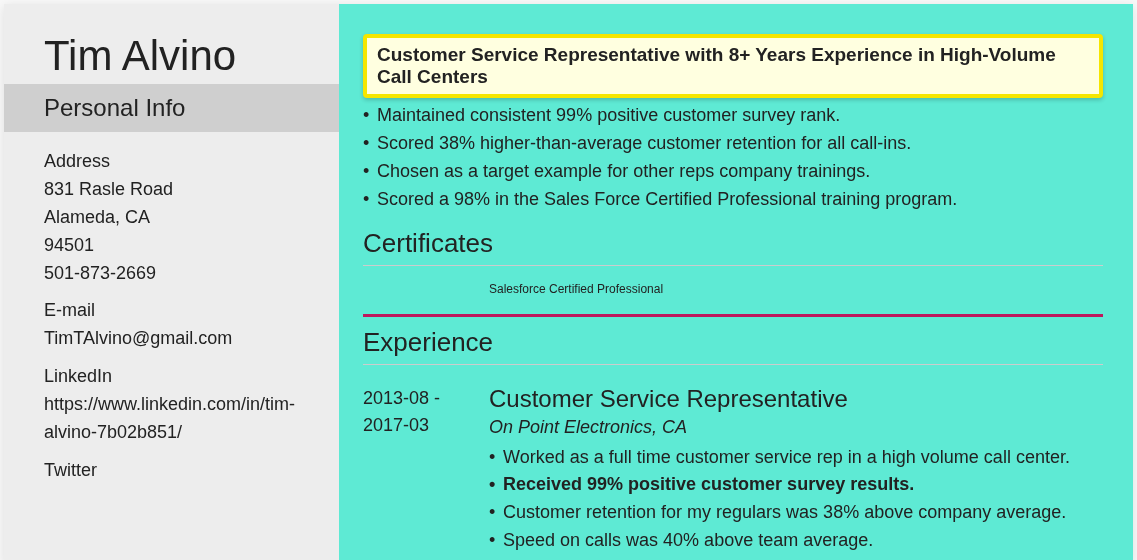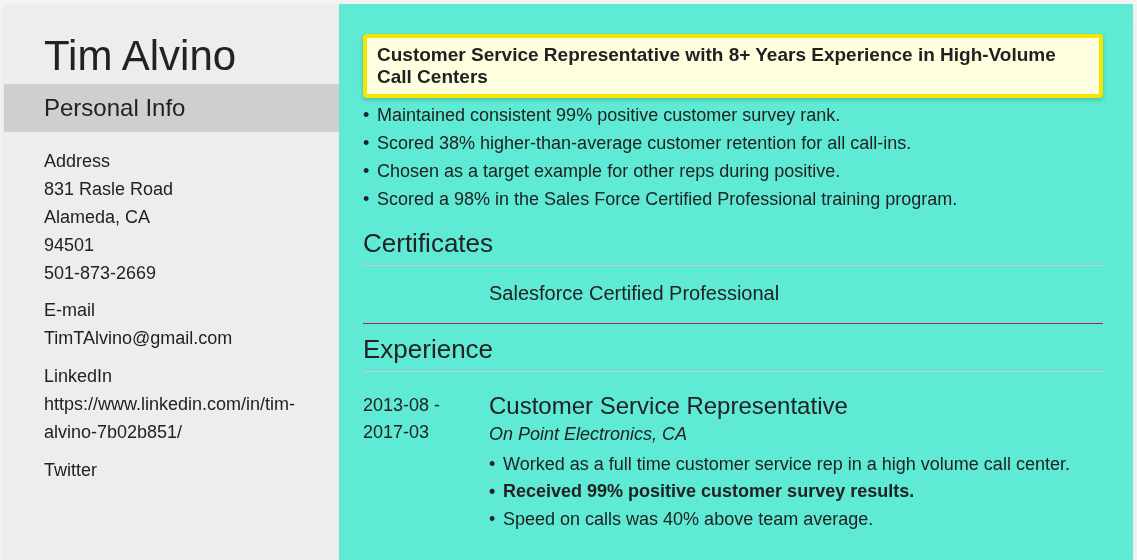--- a/index.html
+++ b/index.html
@@ -91,23 +91,23 @@
   }
   .main h2 {
     font-size: 26px;
     font-weight: 400;
     margin: 10px 0 2px 0;
     border-bottom: 1px solid #ccc;
     padding-bottom: 6px;
   }
   .cert-row {
     display: flex;
-    font-size: 20px;
+    font-size: 12px;
     padding: 14px 0 18px 0;
-    border-bottom: 1px solid #be185d;
+    border-bottom: 3px solid #be185d;
   }
   .cert-row .left {
     width: 126px;
     flex-shrink: 0;
   }
   .exp-entry {
     display: flex;
     padding-top: 18px;
   }
   .exp-entry .dates {
@@ -155,21 +155,21 @@
       <div class="info-label">Twitter</div>
     </div>
   </aside>
 
   <main class="main">
     <div class="highlight-box">Customer Service Representative with 8+ Years Experience in High-Volume Call Centers</div>
 
     <ul class="bullets">
       <li>Maintained consistent 99% positive customer survey rank.</li>
       <li>Scored 38% higher-than-average customer retention for all call-ins.</li>
-      <li>Chosen as a target example for other reps during positive.</li>
+      <li>Chosen as a target example for other reps company trainings.</li>
       <li>Scored a 98% in the Sales Force Certified Professional training program.</li>
     </ul>
 
     <h2>Certificates</h2>
     <div class="cert-row">
       <div class="left"></div>
       <div>Salesforce Certified Professional</div>
     </div>
 
     <h2>Experience</h2>
@@ -178,19 +178,20 @@
       <div class="dates">
         <div>2013-08 -</div>
         <div>2017-03</div>
       </div>
       <div class="body">
         <div class="exp-title">Customer Service Representative</div>
         <div class="exp-company">On Point Electronics, CA</div>
         <ul class="bullets">
           <li>Worked as a full time customer service rep in a high volume call center.</li>
           <li class="bold">Received 99% positive customer survey results.</li>
+          <li>Customer retention for my regulars was 38% above company average.</li>
           <li>Speed on calls was 40% above team average.</li>
         </ul>
       </div>
     </div>
 
   </main>
 </div>
 
 </body></html>

